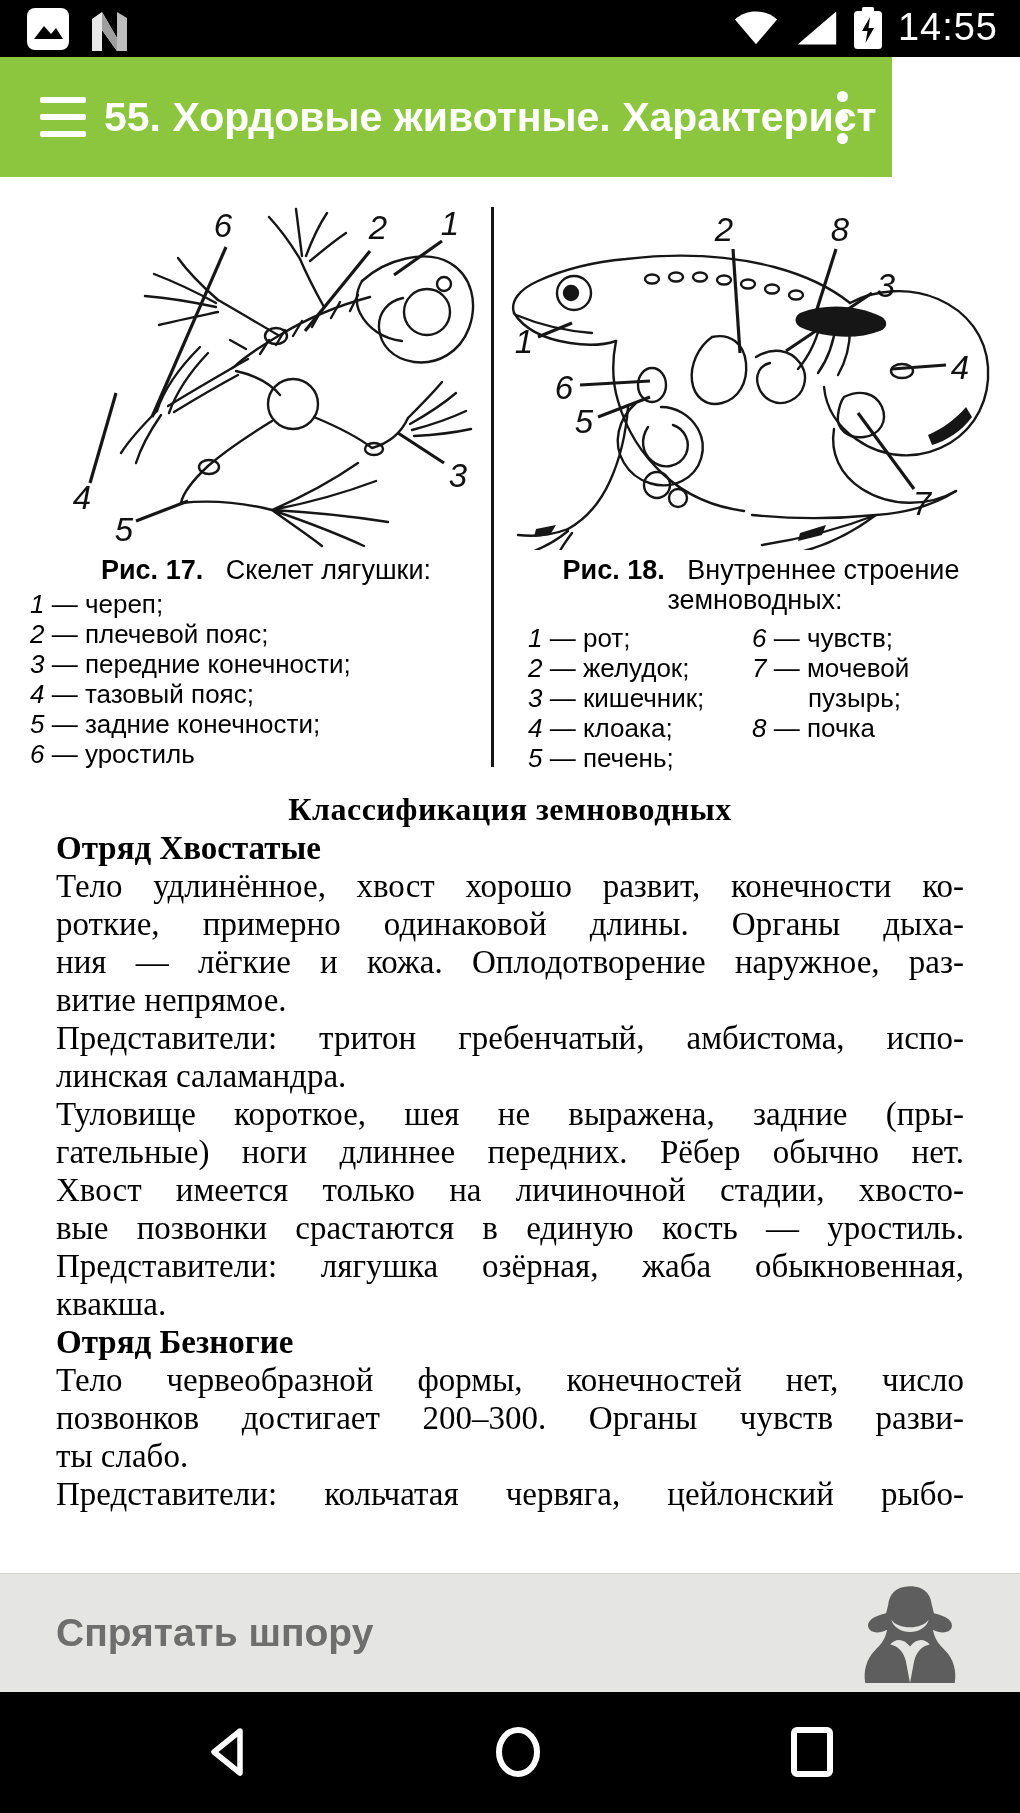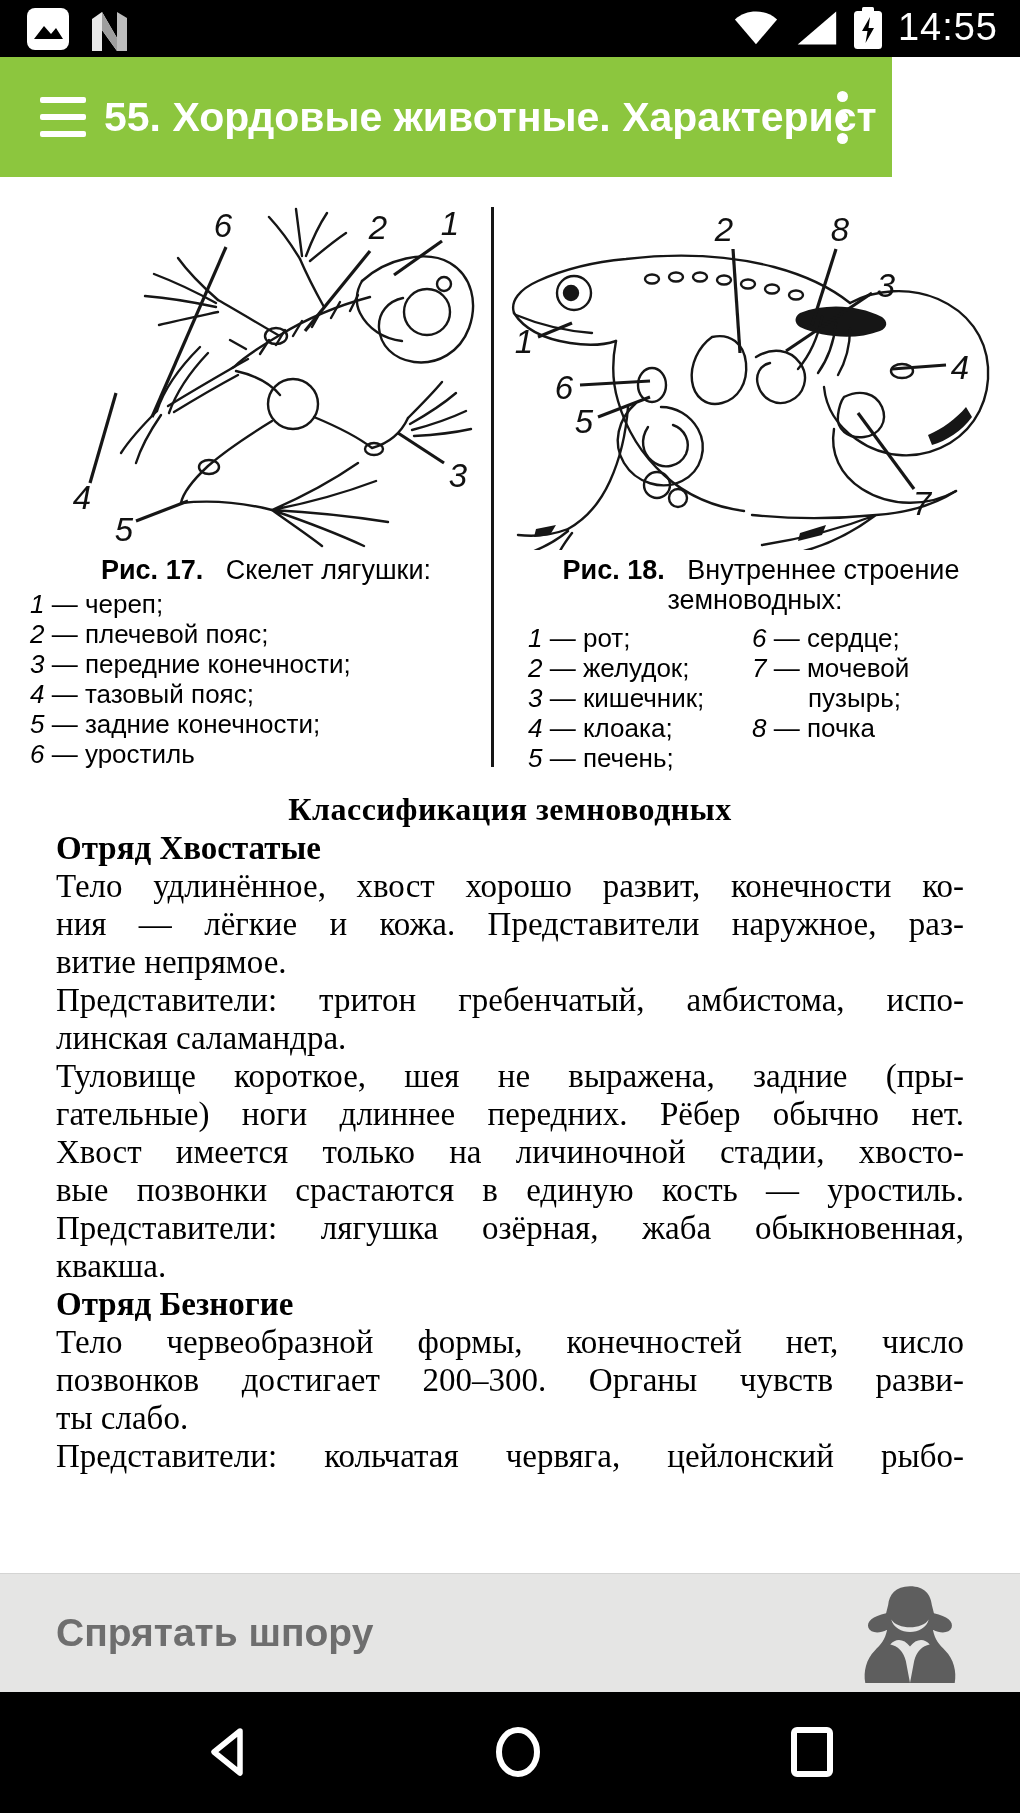--- a/index.html
+++ b/index.html
@@ -222,31 +222,32 @@
     <span>земноводных:</span>
   </div>
   <ul class="figlist" style="left:528px;top:446px;width:228px;">
     <li><span class="n">1</span> <span>— рот;</span></li>
     <li><span class="n">2</span> <span>— желудок;</span></li>
     <li><span class="n">3</span> <span>— кишечник;</span></li>
     <li><span class="n">4</span> <span>— клоака;</span></li>
     <li><span class="n">5</span> <span>— печень;</span></li>
   </ul>
   <ul class="figlist" style="left:752px;top:446px;width:238px;">
-    <li><span class="n">6</span> <span>— сердце;</span></li>
+    <li><span class="n">6</span> <span>— чувств;</span></li>
     <li><span class="n">7</span> <span>— мочевой пузырь;</span></li>
     <li><span class="n">8</span> <span>— почка</span></li>
   </ul>
 
   <div class="textblock">
     <div class="t-heading">Классификация земноводных</div>
 
     <div class="t-sect">Отряд Хвостатые</div>
     <div class="jl">Тело удлинённое, хвост хорошо развит, конечности ко-</div>
-    <div class="jl">ния — лёгкие и кожа. Представители наружное, раз-</div>
+    <div class="jl">роткие, примерно одинаковой длины. Органы дыха-</div>
+    <div class="jl">ния — лёгкие и кожа. Оплодотворение наружное, раз-</div>
     <div class="ll">витие непрямое.</div>
     <div class="jl">Представители: тритон гребенчатый, амбистома, испо-</div>
     <div class="ll">линская саламандра.</div>
 
     <div class="jl">Туловище короткое, шея не выражена, задние (пры-</div>
     <div class="jl">гательные) ноги длиннее передних. Рёбер обычно нет.</div>
     <div class="jl">Хвост имеется только на личиночной стадии, хвосто-</div>
     <div class="jl">вые позвонки срастаются в единую кость — уростиль.</div>
     <div class="jl">Представители: лягушка озёрная, жаба обыкновенная,</div>
     <div class="ll">квакша.</div>

